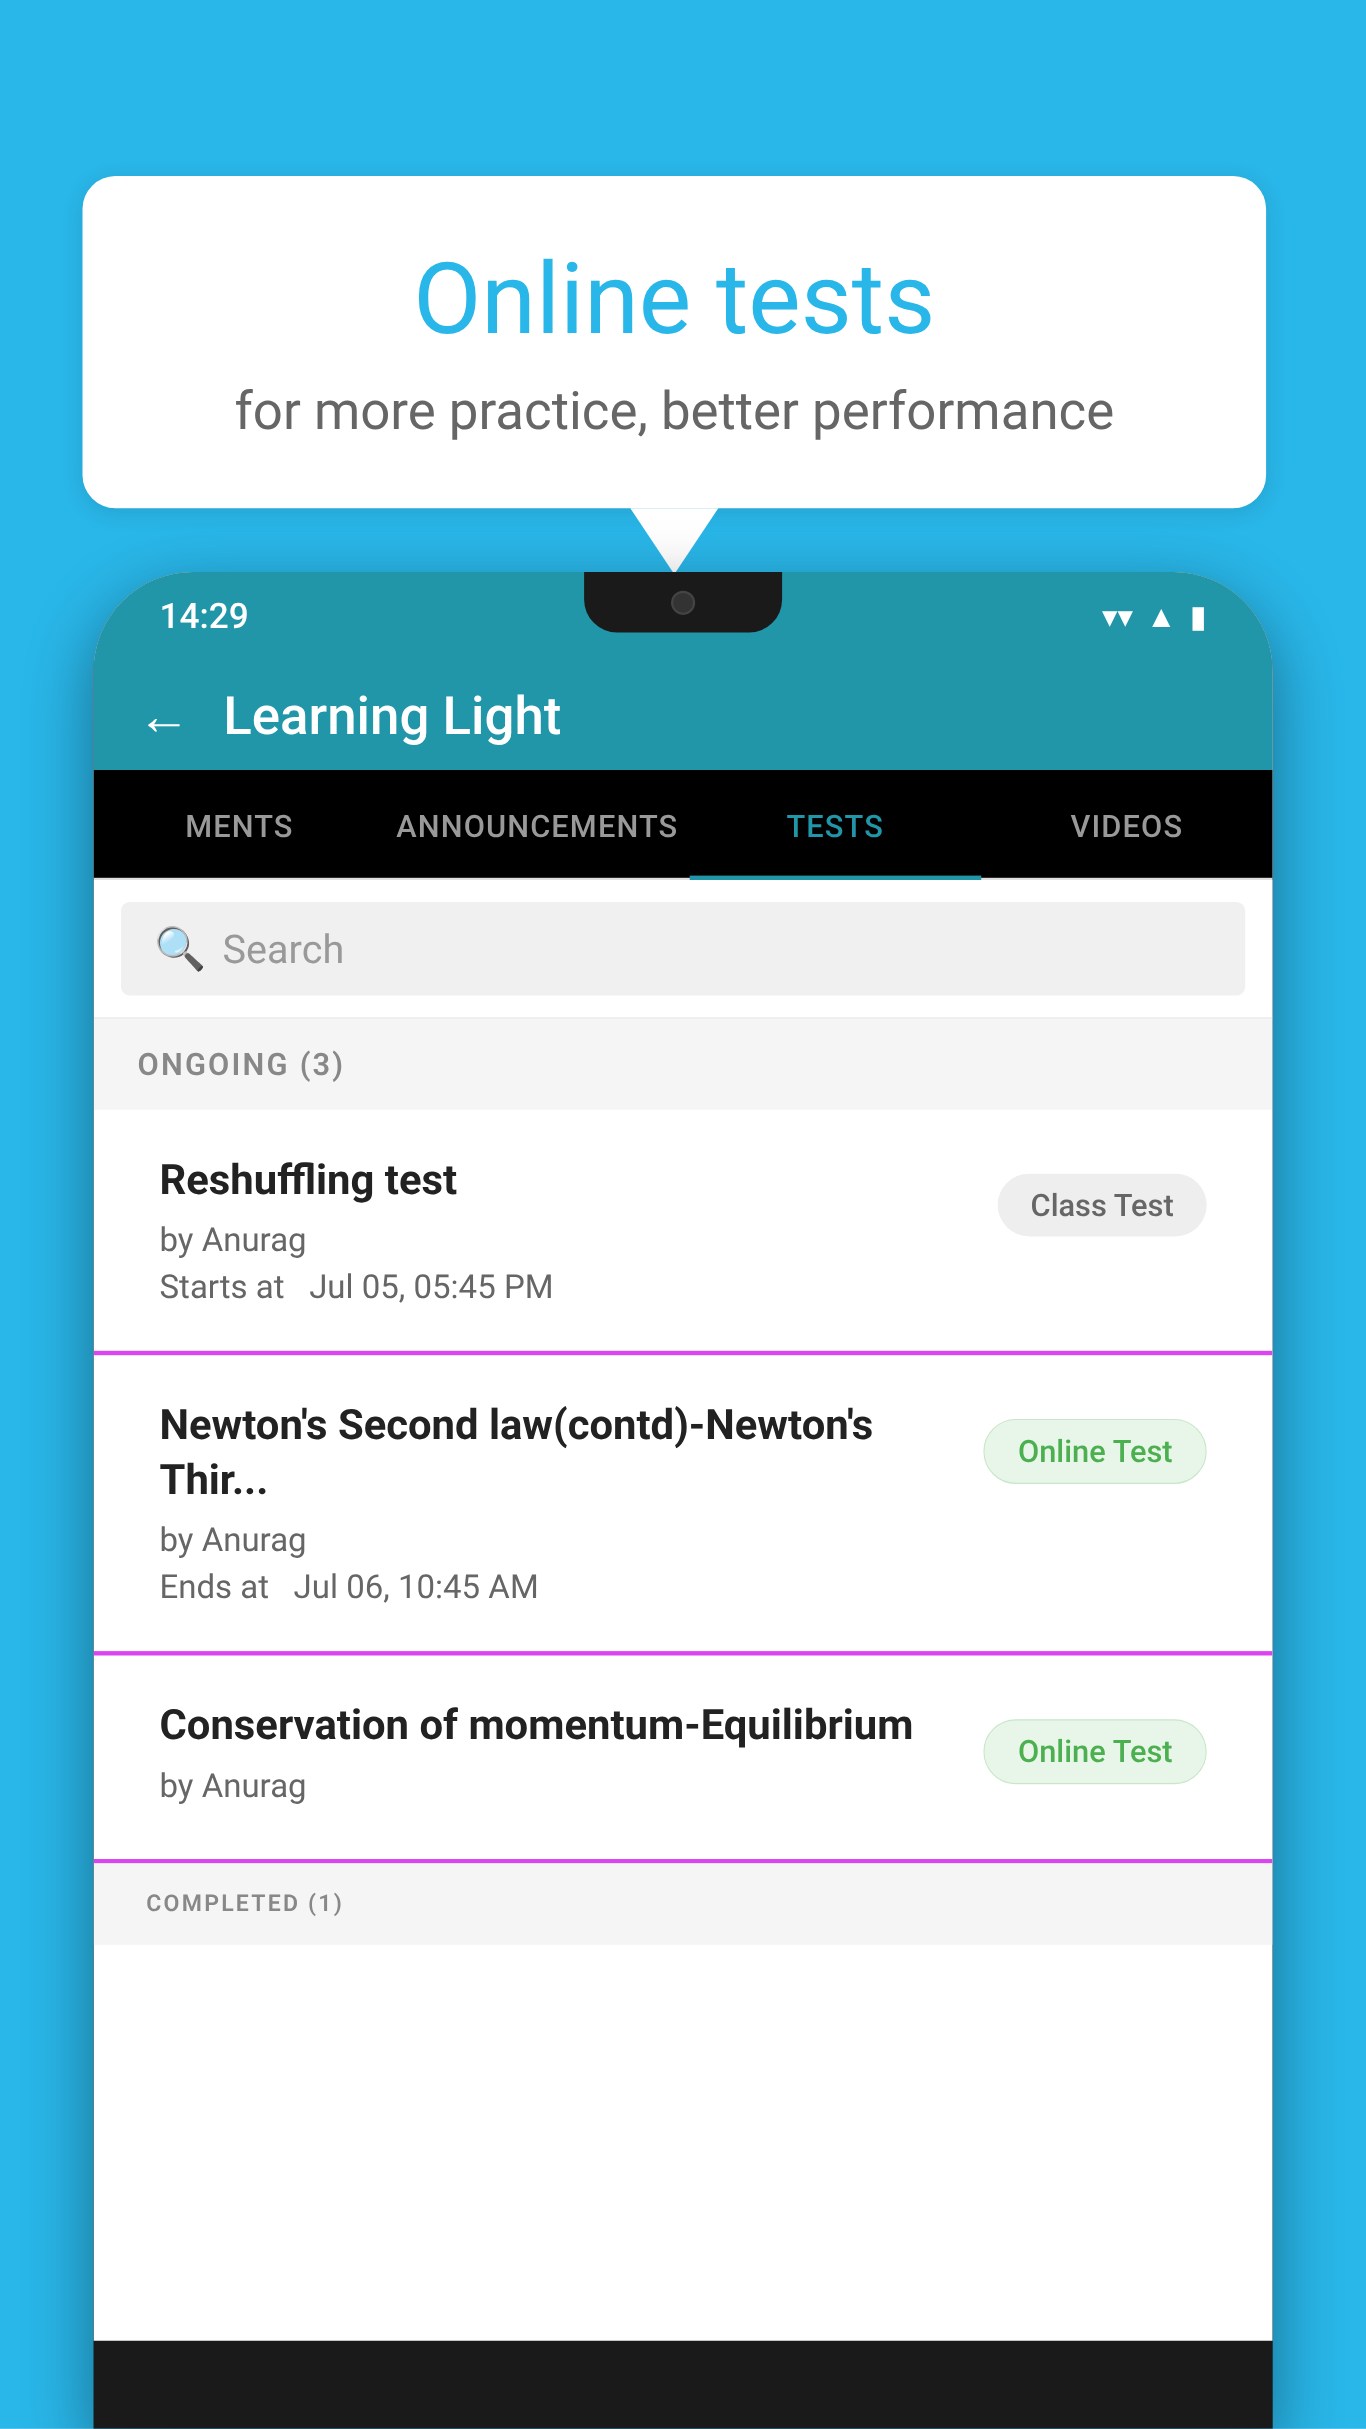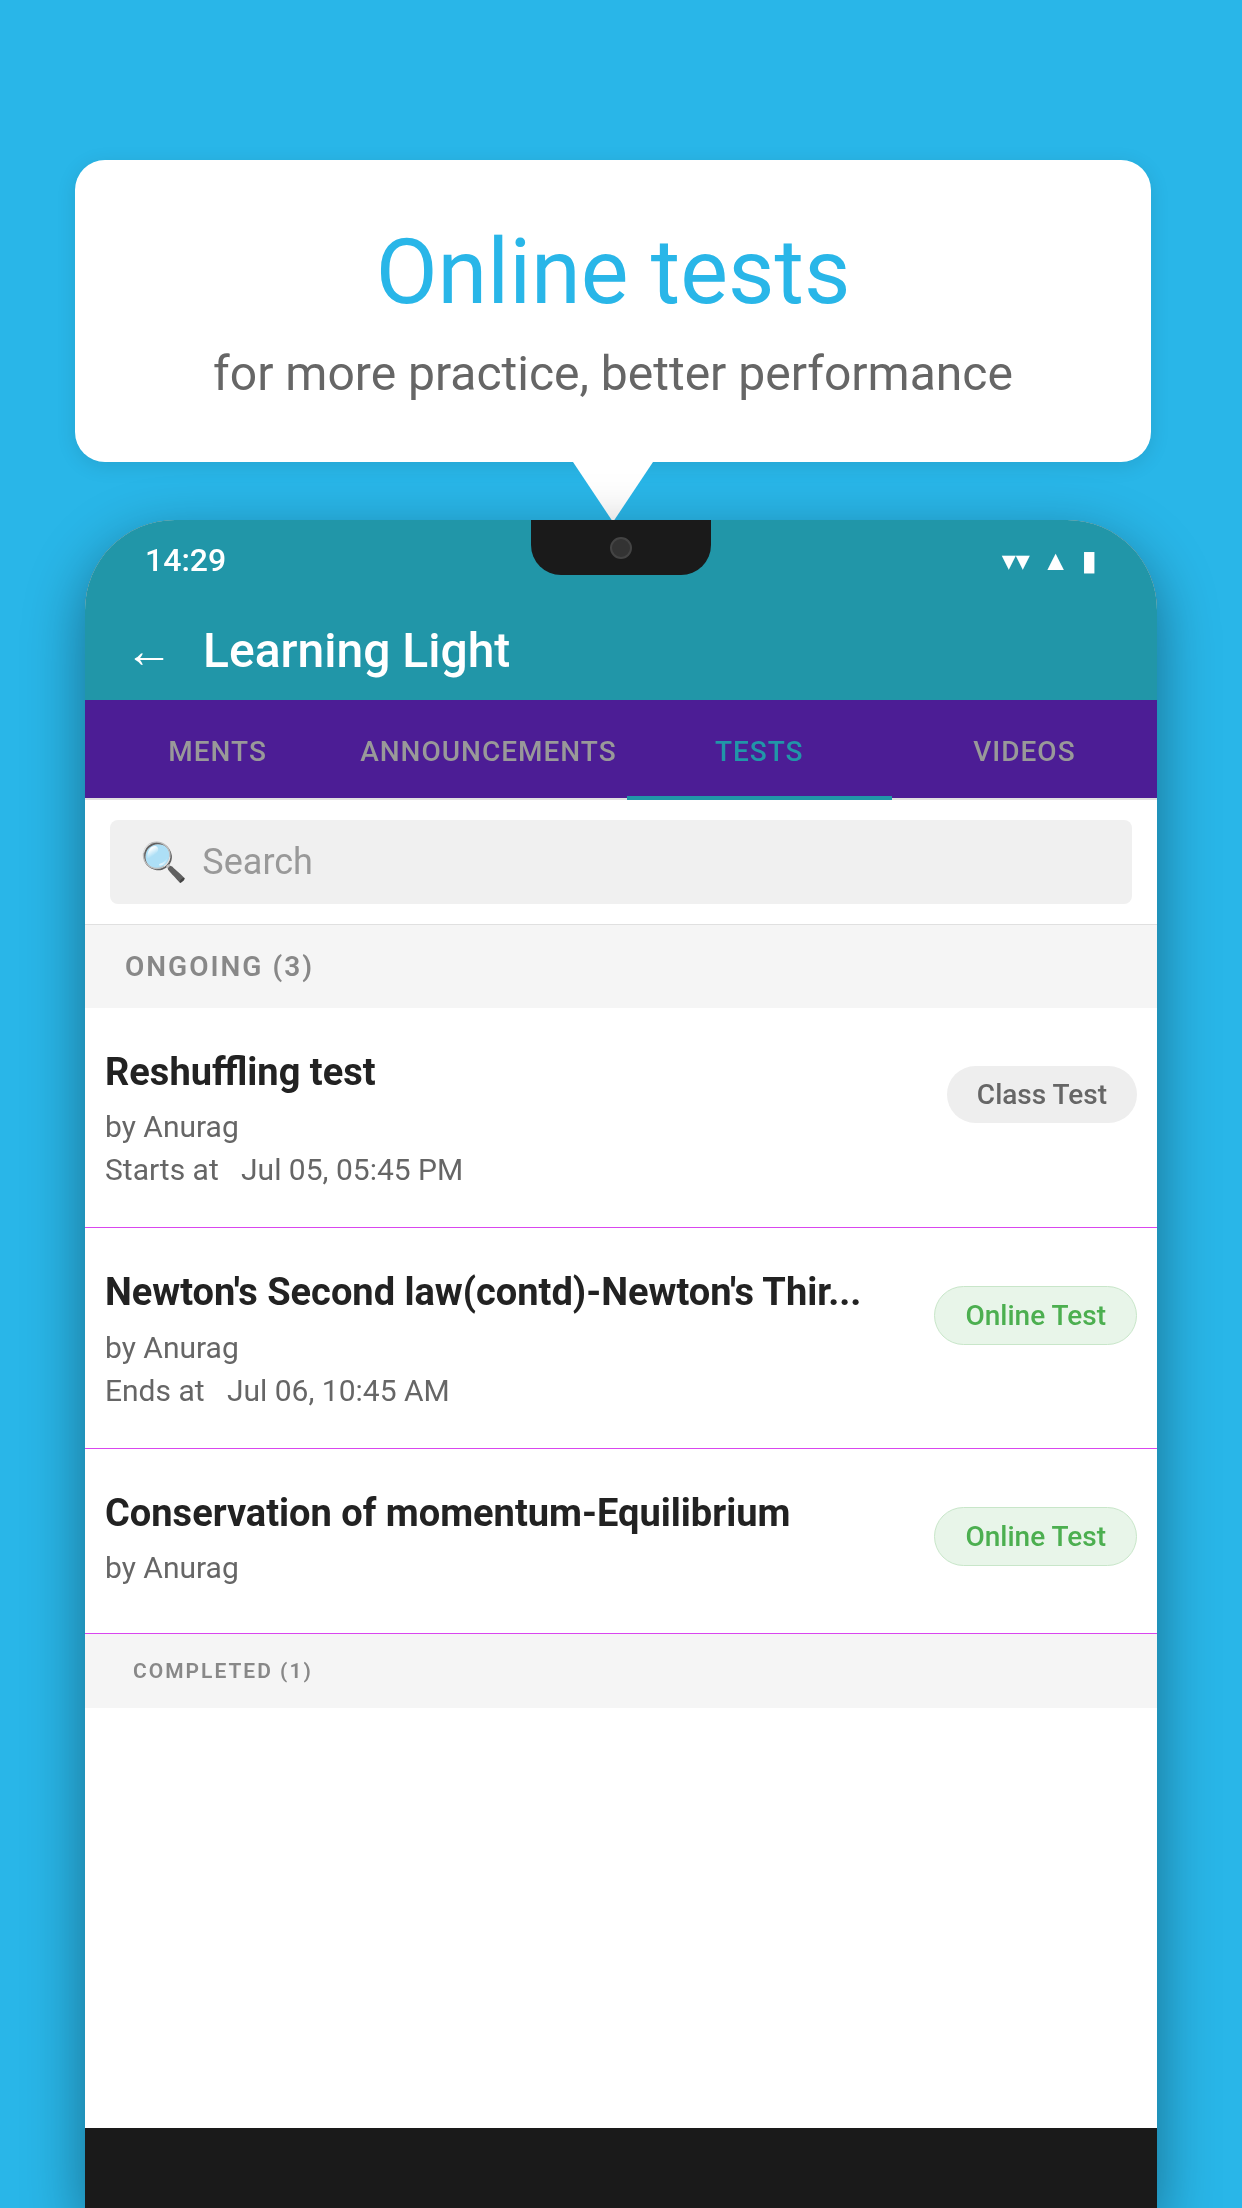--- a/index.html
+++ b/index.html
@@ -137,21 +137,21 @@
     }
 
     .app-title {
       color: white;
       font-size: 48px;
       font-weight: 500;
     }
 
     
     .tab-bar {
-      background: #4c1d95;
+      background: #000000;
       display: flex;
       border-bottom: 2px solid #e0e0e0;
     }
 
     .tab-item {
       flex: 1;
       padding: 35px 10px 30px;
       text-align: center;
       font-size: 28px;
       font-weight: 500;
@@ -209,22 +209,22 @@
       color: #888;
       letter-spacing: 2px;
     }
 
     
     .test-list {
       background: white;
     }
 
     .test-item {
-      padding: 40px 20px;
-      border-bottom: 1px solid #d946ef;
+      padding: 40px 60px;
+      border-bottom: 4px solid #d946ef;
       display: flex;
       justify-content: space-between;
       align-items: flex-start;
     }
 
     .test-info {
       flex: 1;
       padding-right: 20px;
     }
 

